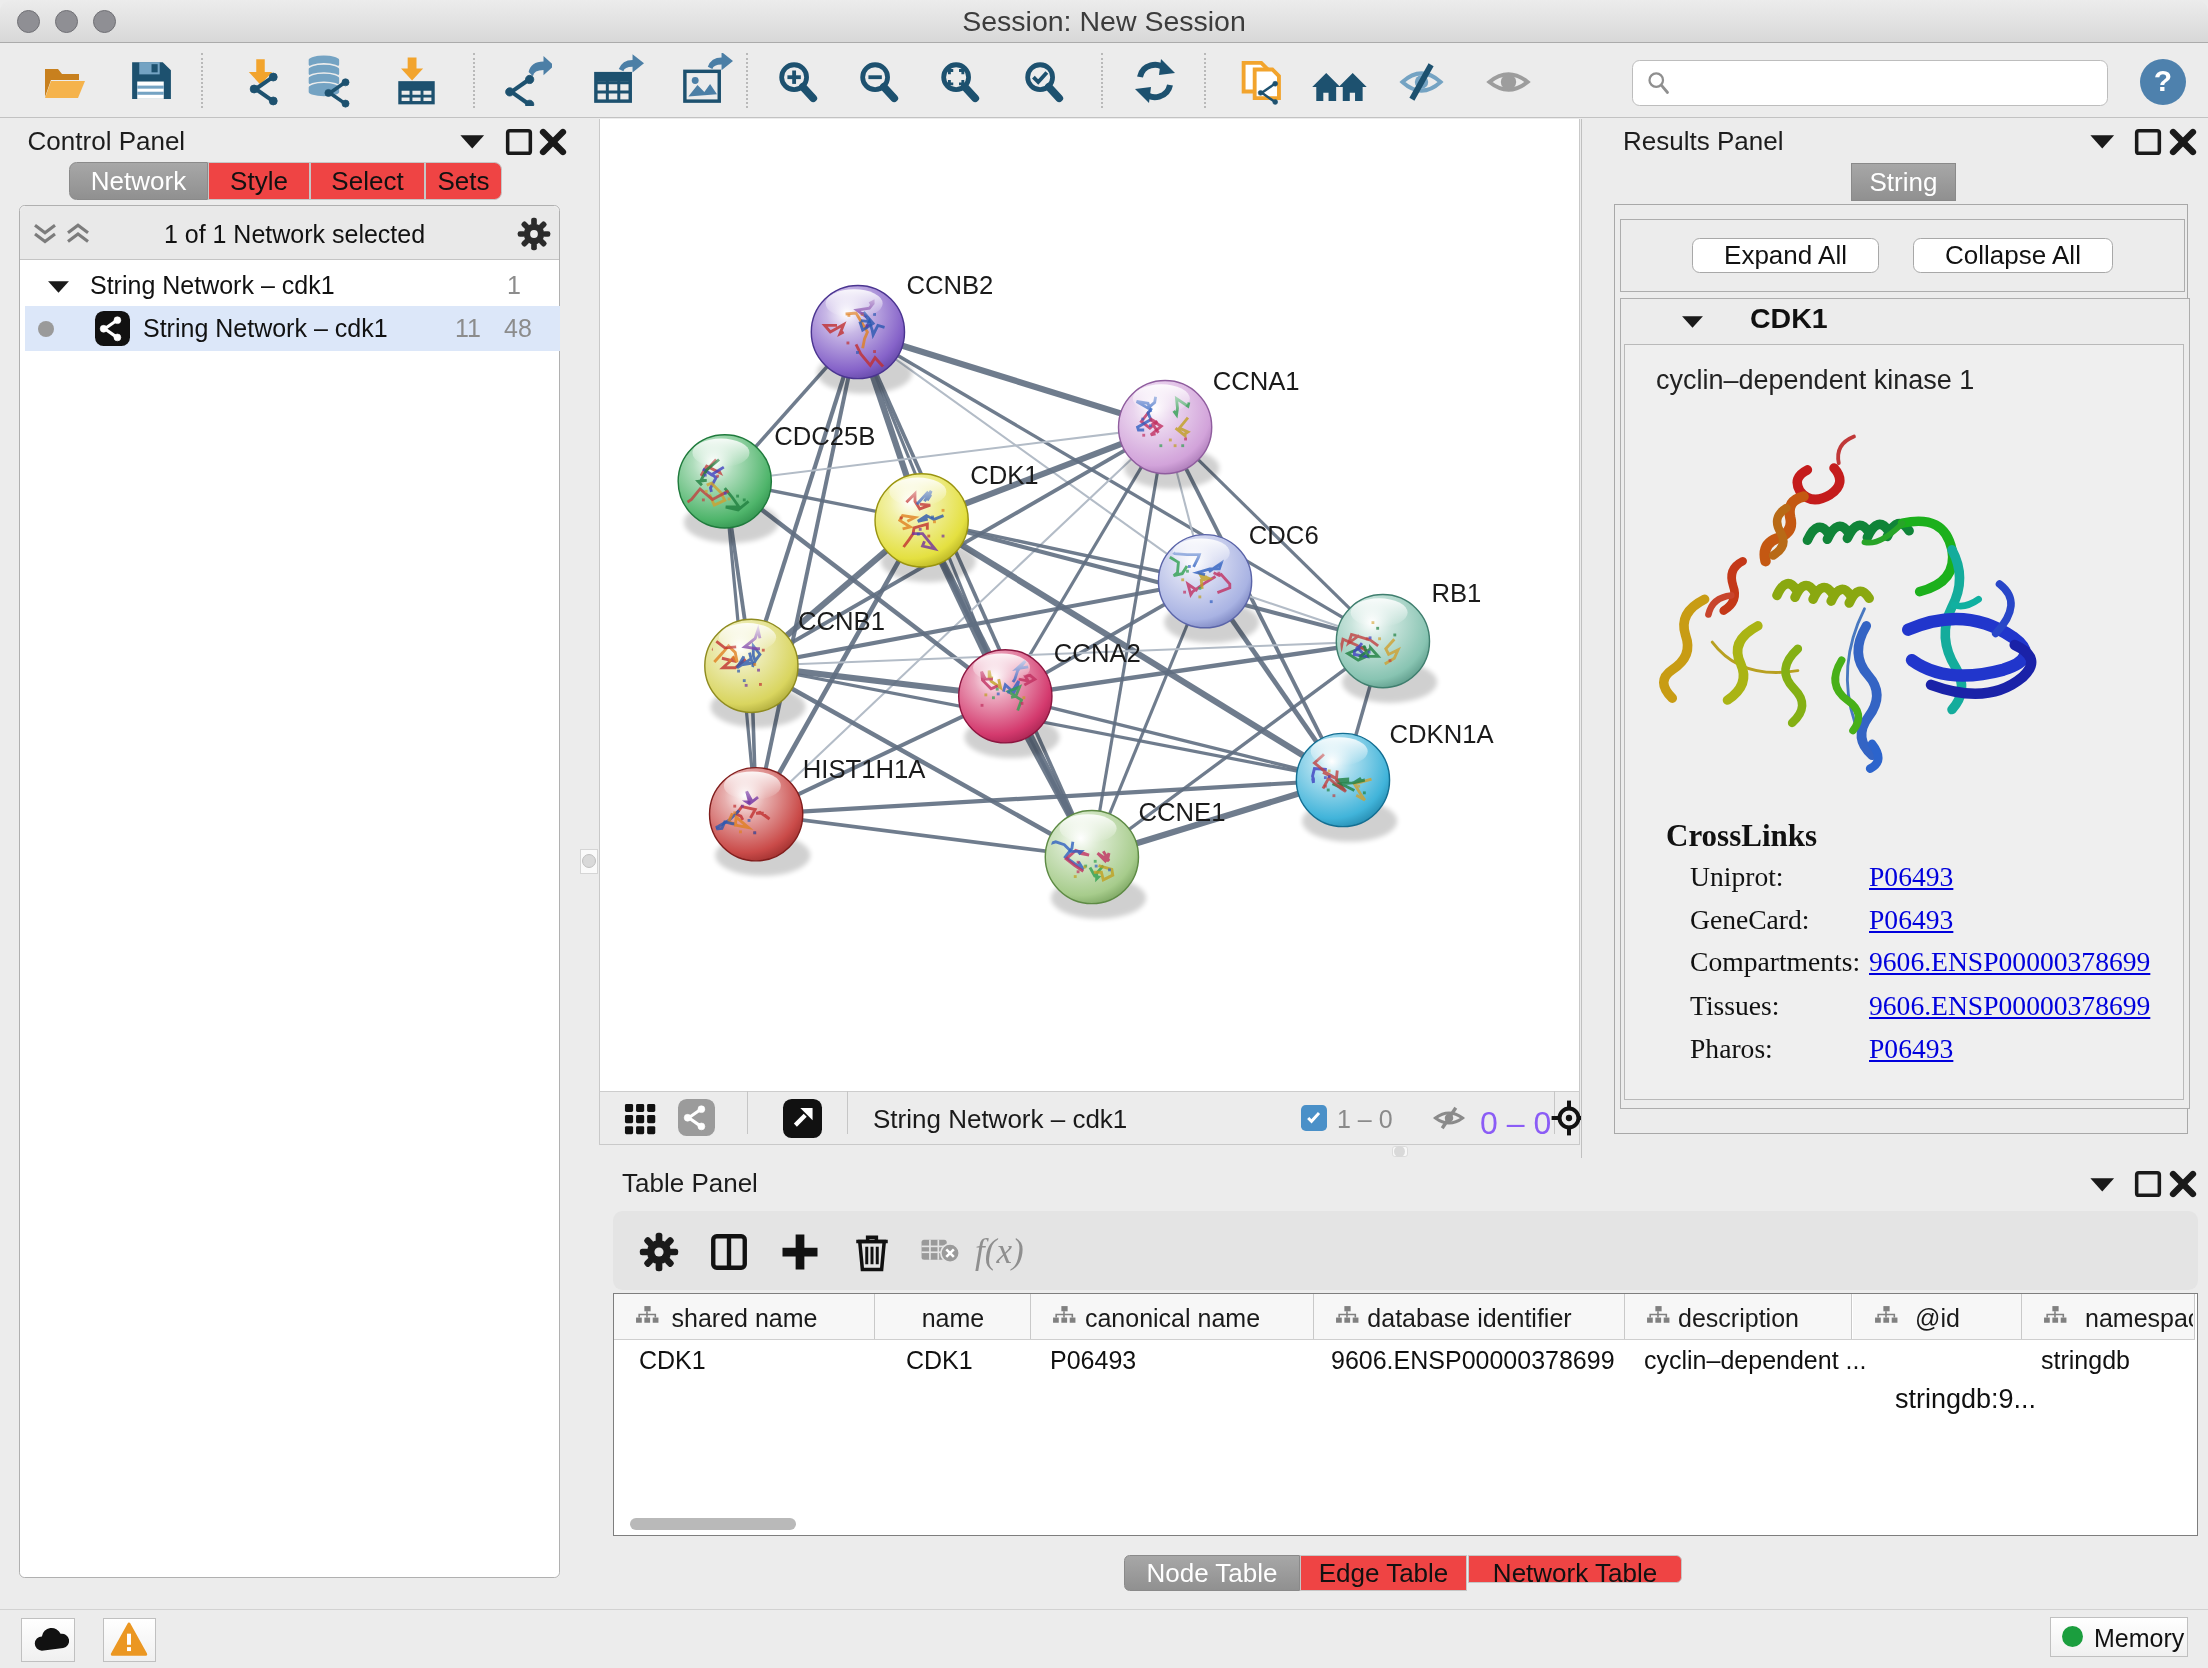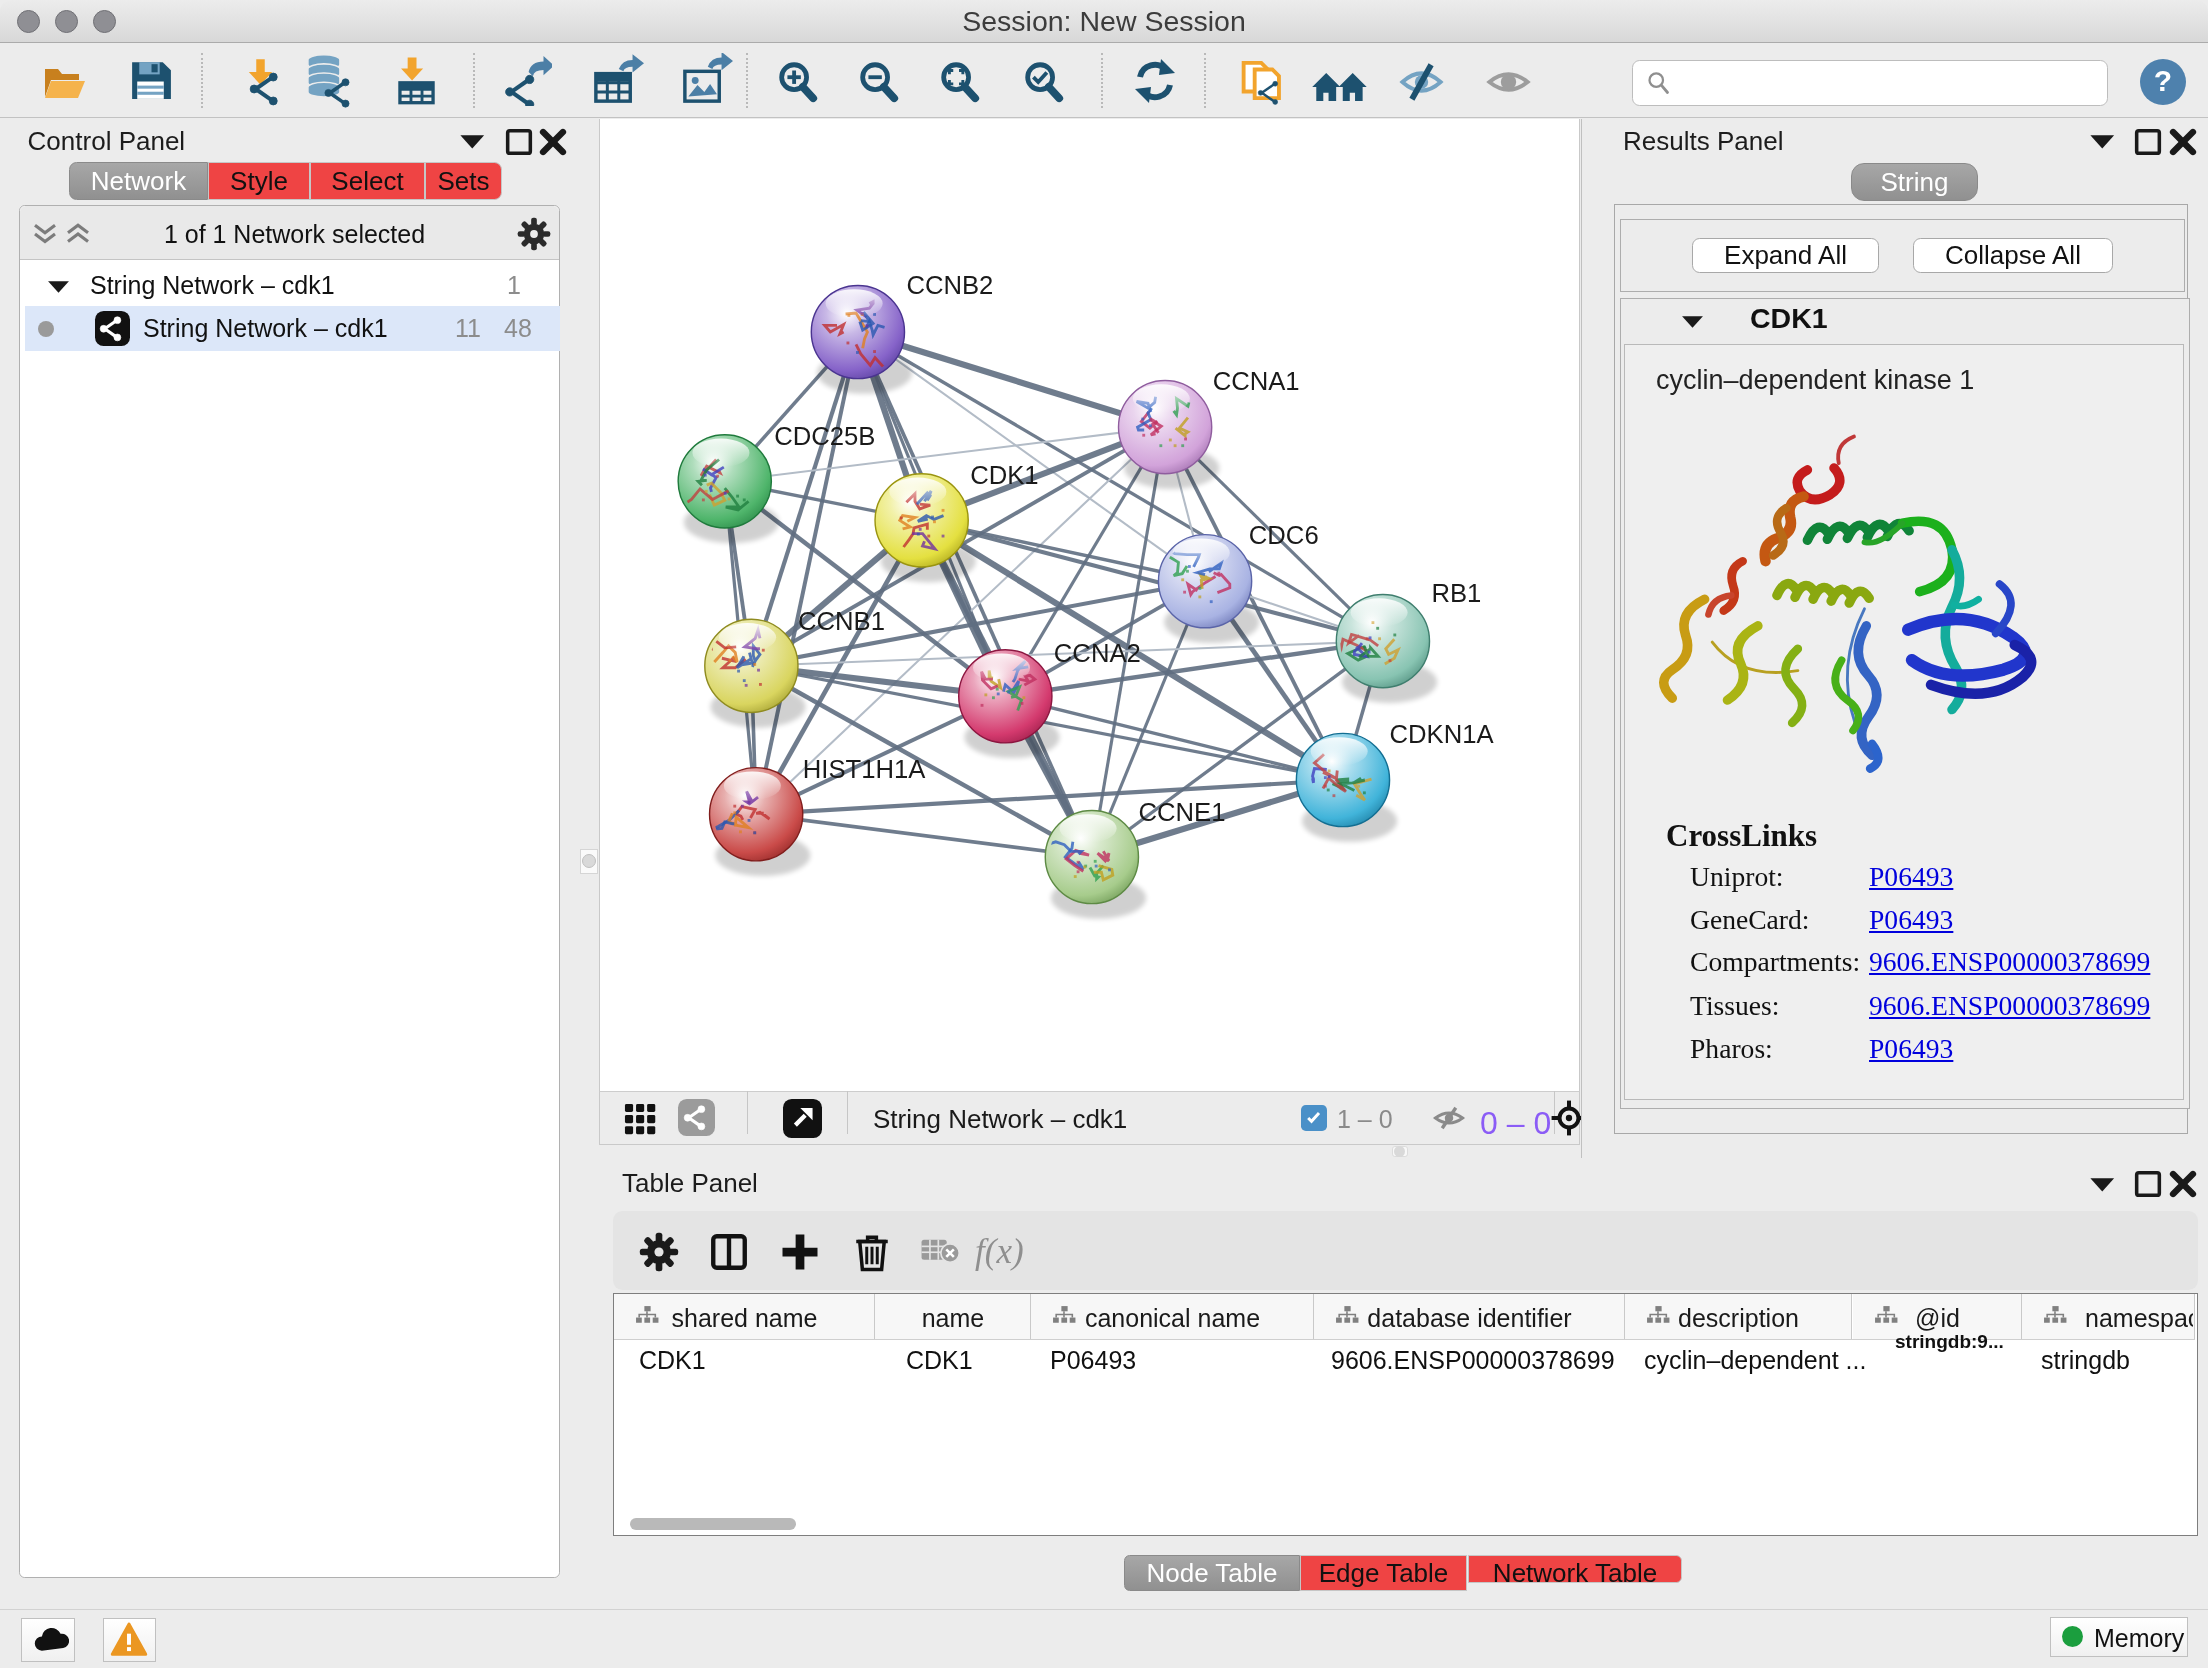--- a/index.html
+++ b/index.html
@@ -713,21 +713,21 @@
     </svg>
     <svg class="abs" style="left:2131px;top:125px;" width="34" height="34" viewBox="0 0 48 48">
       <rect x="8" y="8" width="32" height="32" rx="3" fill="none" stroke="#1a1a1a" stroke-width="5"></rect>
     </svg>
     <svg class="abs" style="left:2166px;top:125px;" width="34" height="34" viewBox="0 0 48 48">
       <g stroke="#1a1a1a" stroke-width="9" stroke-linecap="round">
         <line x1="10" y1="10" x2="38" y2="38"></line>
         <line x1="38" y1="10" x2="10" y2="38"></line>
       </g>
     </svg>
-    <div class="tab tabsel" style="left:1851px;top:163px;width:127px;border-radius:13px;">String</div>
+    <div class="tab tabsel" style="left:1851px;top:163px;width:105px;border-radius:0;">String</div>
     <div class="abs" id="rscroll"></div>
     <div class="rbox" style="left:1620px;top:219px;width:565px;height:73px;"></div>
     <div class="btn" style="left:1692px;top:238px;width:187px;height:35px;line-height:33px;">Expand All</div>
     <div class="btn" style="left:1913px;top:238px;width:200px;height:35px;line-height:33px;">Collapse All</div>
     <div class="rbox" style="left:1620px;top:298px;width:570px;height:811px;"></div>
     <svg class="abs" style="left:1680px;top:309px;" width="25" height="25" viewBox="0 0 48 48">
       <polygon points="4,14 44,14 24,36" fill="#1a1a1a"></polygon>
     </svg>
     <div class="abs" style="left:1750px;top:302px;font-size:28.5px;font-weight:bold;color:#111;">CDK1</div>
     <div class="rbox" style="left:1624px;top:344px;width:560px;height:756px;border-color:#b9b9b9;background:#efefef;"></div>
@@ -902,21 +902,21 @@
         <rect x="34" y="26" width="11" height="10"></rect>
         <path d="M23 14 v6 M8 26 v-6 h31 v6 M23 20 v6" stroke="#808080" stroke-width="3" fill="none"></path>
       </g>
     </svg>
     <div class="abs" style="left:614px;top:1339px;width:1581px;height:1px;background:#cfcfcf;"></div>
     <div class="abs" style="left:639px;top:1346px;font-size:25px;color:#111;">CDK1</div>
     <div class="abs" style="left:906px;top:1346px;font-size:25px;color:#111;">CDK1</div>
     <div class="abs" style="left:1050px;top:1346px;font-size:25px;color:#111;">P06493</div>
     <div class="abs" style="left:1331px;top:1346px;font-size:25px;color:#111;">9606.ENSP00000378699</div>
     <div class="abs" style="left:1644px;top:1346px;font-size:25px;color:#111;">cyclin–dependent ...</div>
-    <div class="abs" style="left:1895px;top:1331px;font-size:19px;color:#111;font-weight:bold;">stringdb:9...</div>
+    <div class="abs" style="left:1895px;top:1384px;font-size:27px;color:#111;">stringdb:9...</div>
     <div class="abs" style="left:2041px;top:1346px;font-size:25px;color:#111;">stringdb</div>
     <div class="abs" style="left:630px;top:1518px;width:166px;height:12.4px;background:#b9b9b9;border-radius:6.7px;"></div>
     <div class="tab tabsel" style="left:1124px;top:1555px;width:176px;height:36px;line-height:34px;border-radius:5.7px 0 0 5.7px;">Node Table</div>
     <div class="tab" style="left:1300px;top:1555px;width:167px;height:36px;line-height:34px;">Edge Table</div>
     <div class="tab" style="left:1468px;top:1555px;width:214px;height:28px;line-height:34px;border-radius:0 5.7px 5.7px 0;">Network Table</div>
     <div class="abs" id="statusbar"></div>
     <div class="sbtn" style="left:21px;width:54px;"></div>
     <svg class="abs" style="left:28.5px;top:1624px;" width="40" height="32" viewBox="0 0 44 36">
       <path d="M14 30 a8 8 0 0 1 0 -16 a11 11 0 0 1 21 -3 a8 8 0 0 1 3 16 Z" fill="#111"></path>
     </svg>

